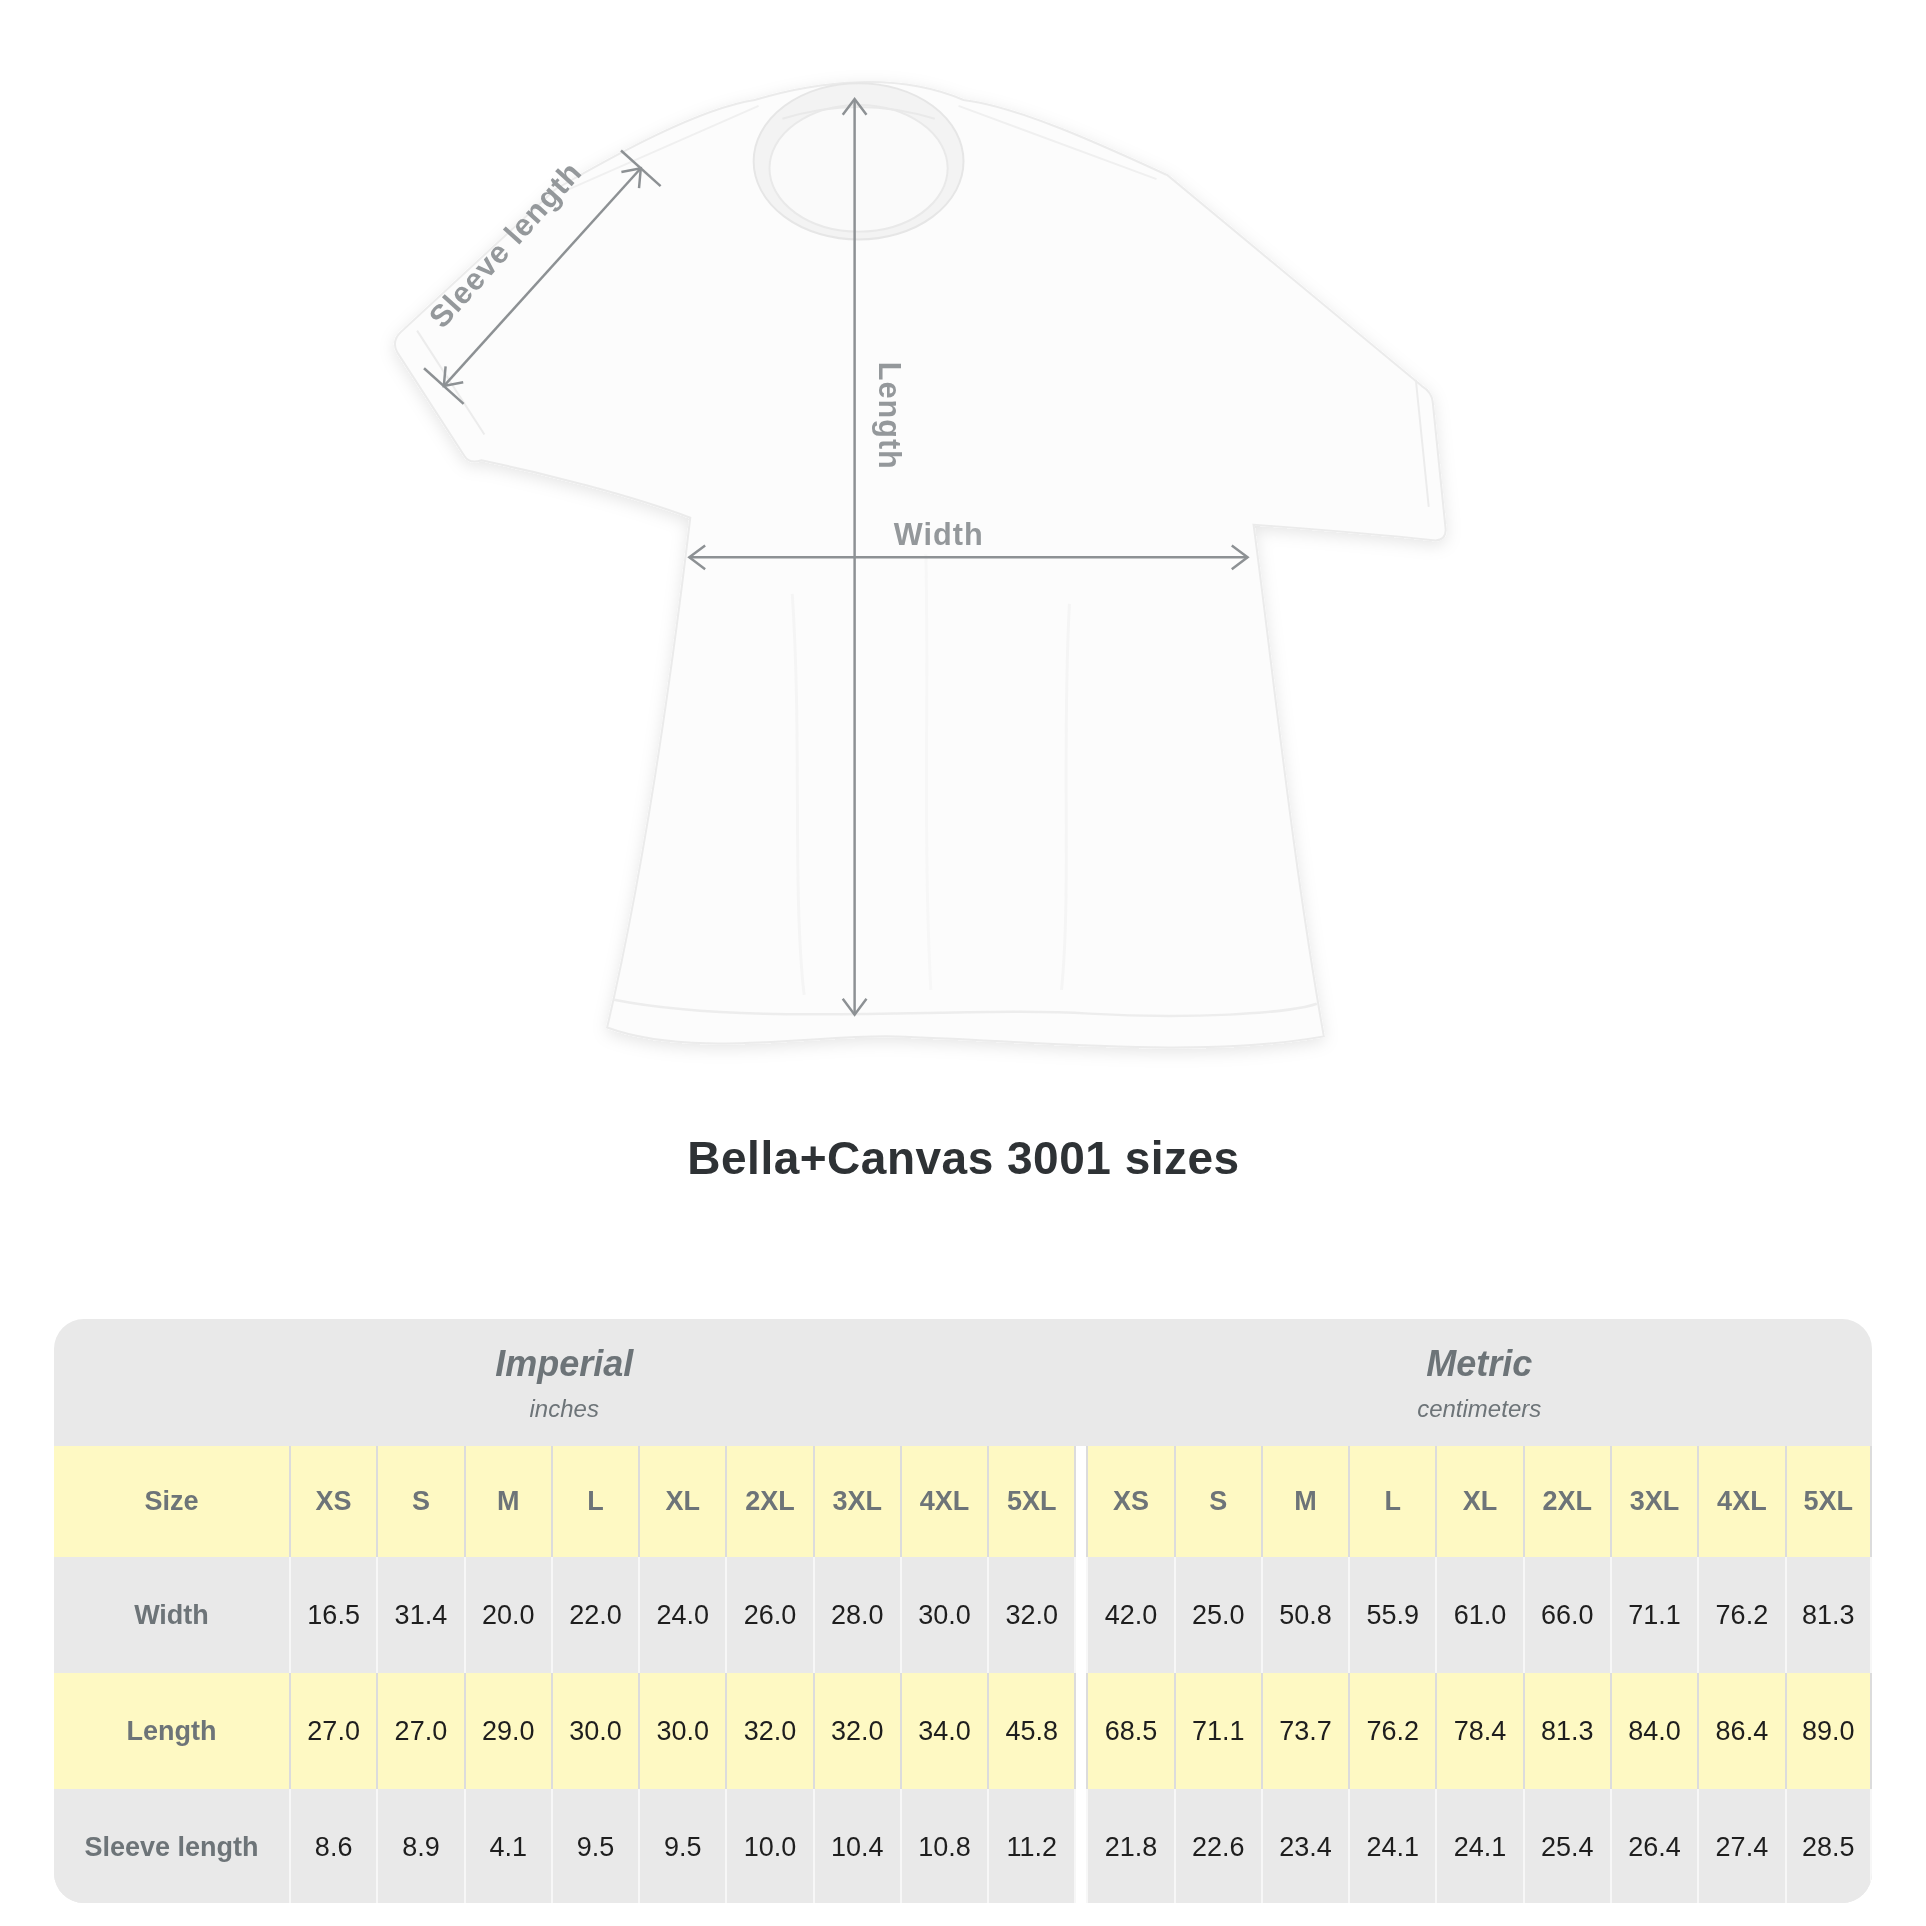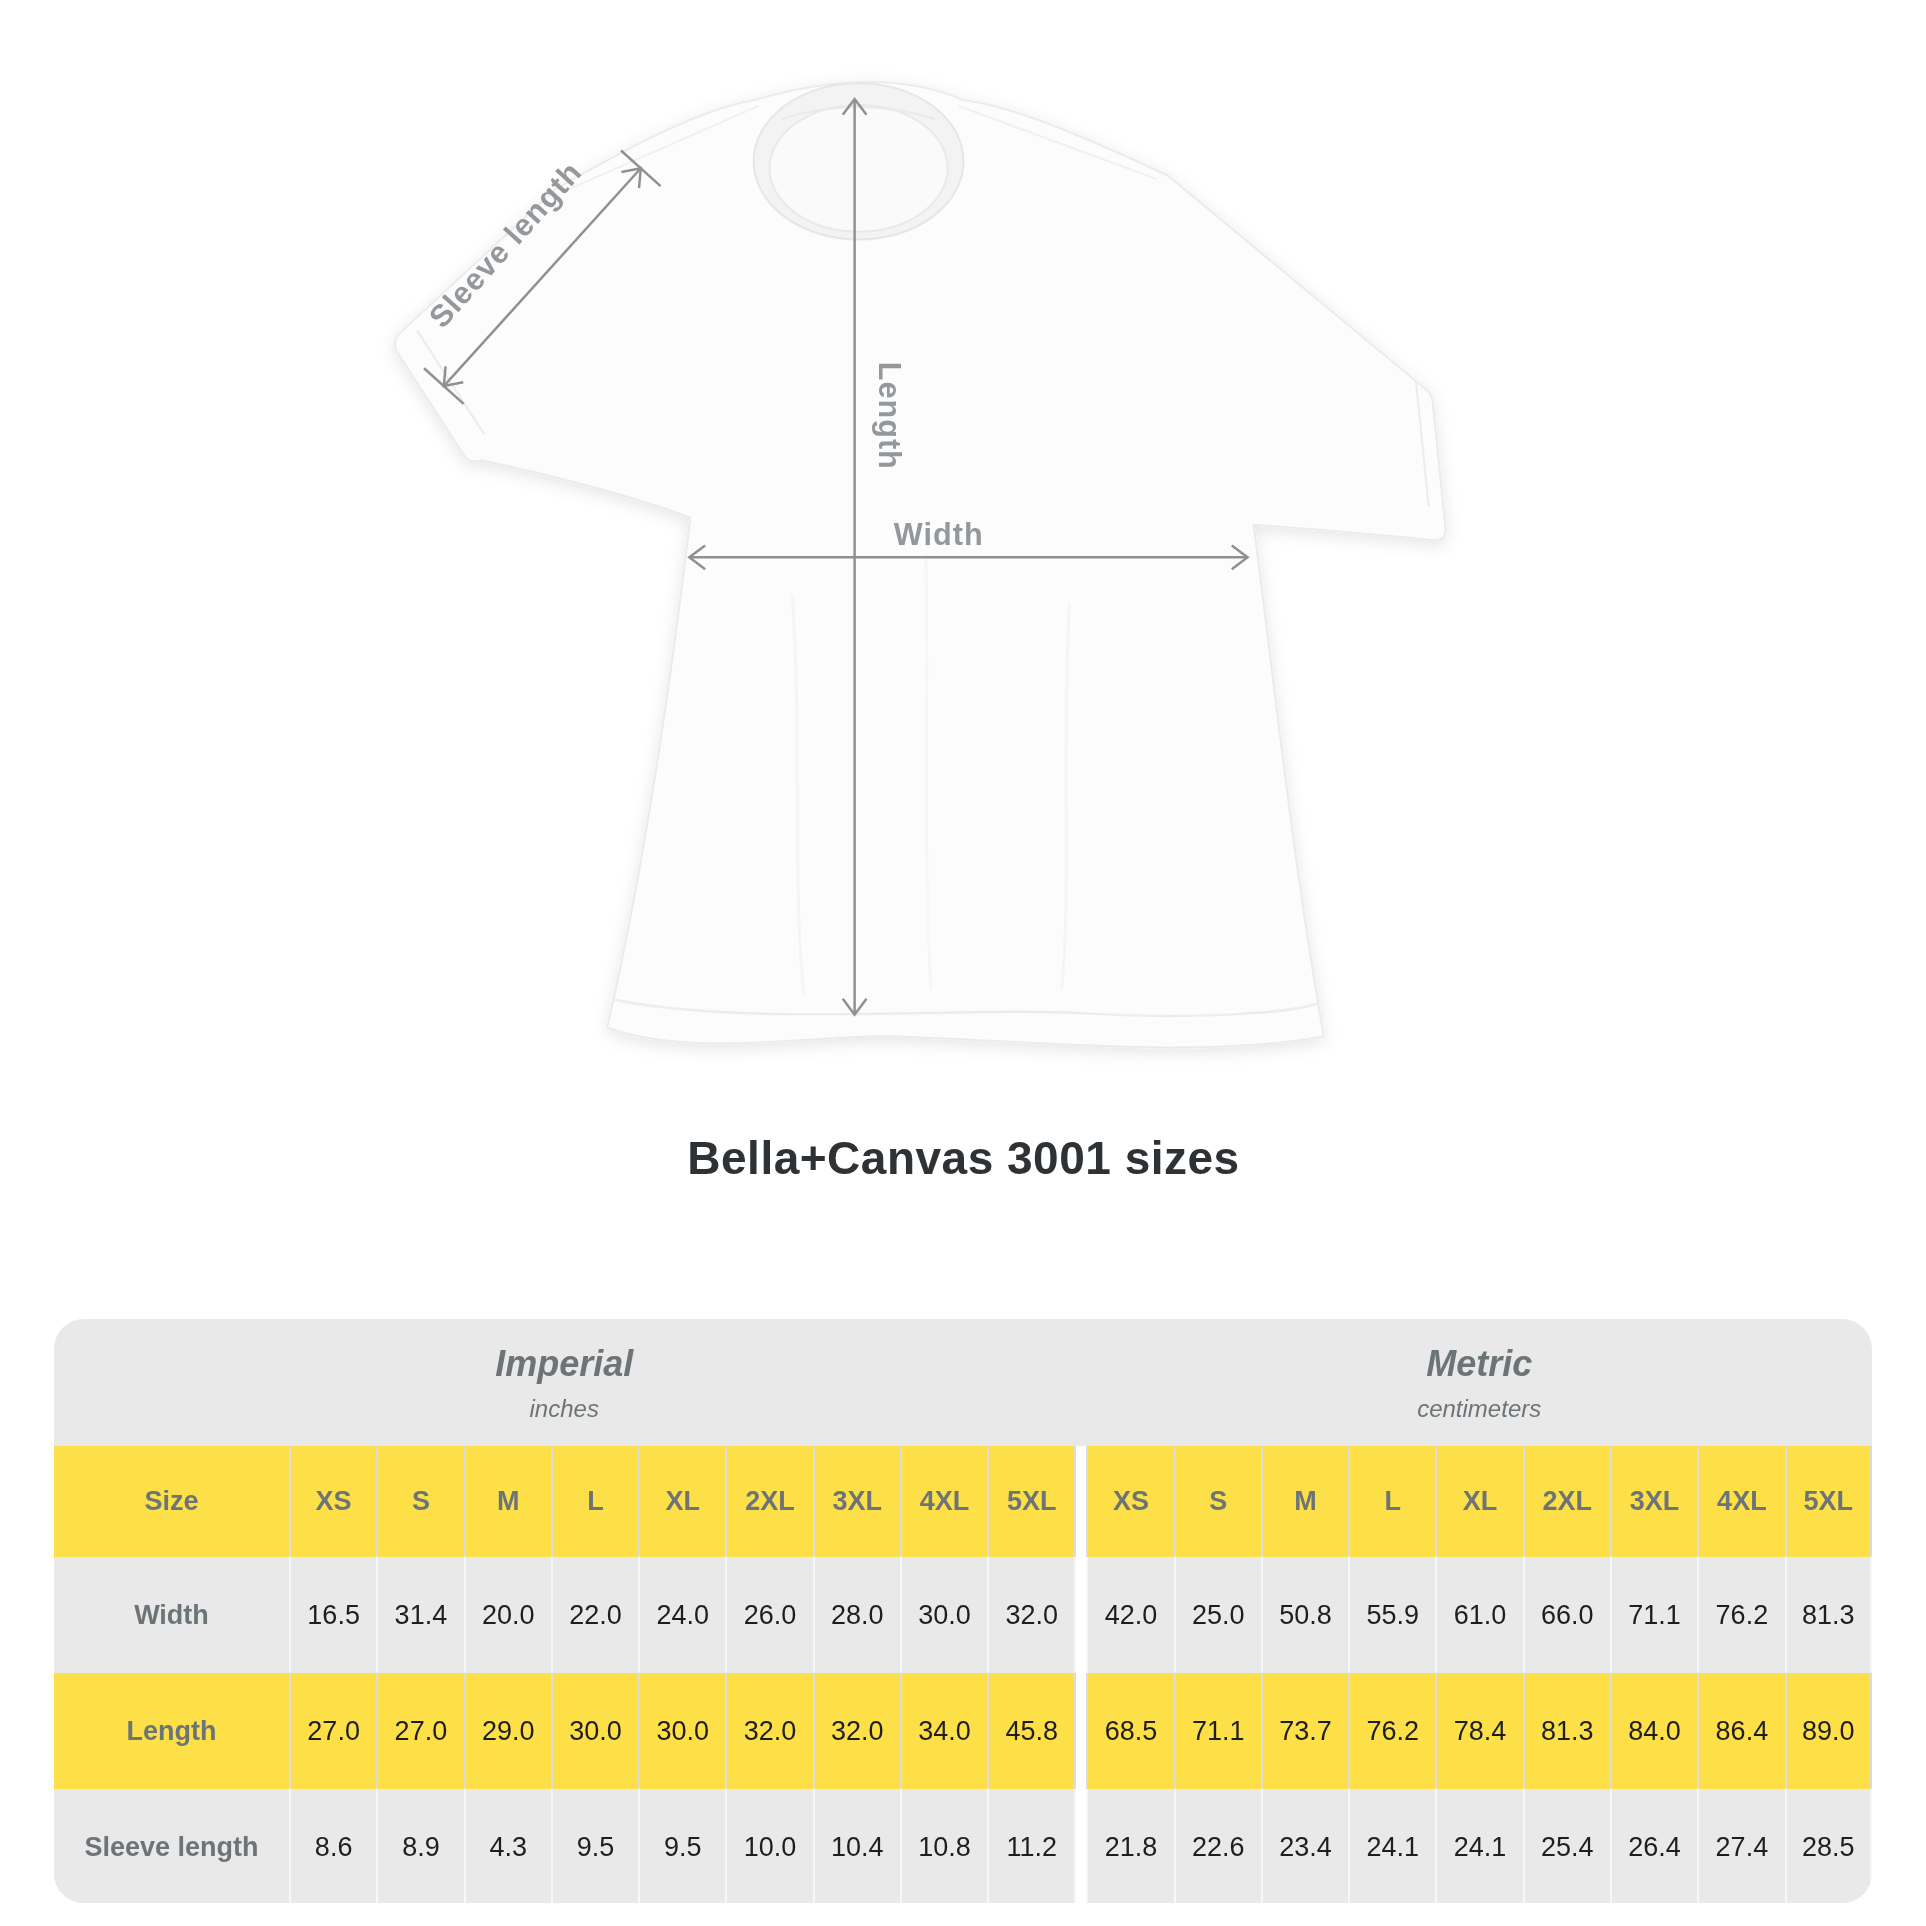--- a/index.html
+++ b/index.html
@@ -15,21 +15,21 @@
     position:absolute;left:54px;top:1319px;width:1818px;height:584px;
     background:#e9e9e9;border-radius:30px;overflow:hidden;
   }
   table.size-table{width:100%;height:100%;border-collapse:separate;border-spacing:0;table-layout:fixed;}
   .size-table td{text-align:center;vertical-align:middle;padding:0;}
   col.label-col{width:235px;}
   col.gap-col{width:12px;}
   tr.unit-row{height:127px;}
   tr.size-row{height:111px;}
   tr.data-row{height:116px;}
-  tr.row-white{background:#fde047;--line:#dcdcdc;}
+  tr.row-white{background:#fef9c3;--line:#dcdcdc;}
   tr.row-gray{background:#e9e9e9;--line:#f7f7f7;}
   tr.unit-row td{background:transparent;}
   td.cell{border-left:2px solid var(--line);}
   td.cell.last{border-right:2px solid var(--line);}
   td.gap{background:#ffffff;border-left:2px solid var(--line);}
   .unit-title{font-size:36px;font-weight:bold;font-style:italic;color:#6d7478;}
   .unit-sub{font-size:24px;font-style:italic;color:#6d7478;margin-top:10px;}
   .imperial-head{padding-left:69px;}
   .metric-head{padding-right:32px;}
   .size-head{font-size:27px;font-weight:bold;color:#6d7478;}
@@ -220,21 +220,21 @@
           <td class="cell val">78.4</td>
           <td class="cell val">81.3</td>
           <td class="cell val">84.0</td>
           <td class="cell val">86.4</td>
           <td class="cell val last">89.0</td>
         </tr>
         <tr class="data-row row-gray">
           <td class="row-label">Sleeve length</td>
           <td class="cell val">8.6</td>
           <td class="cell val">8.9</td>
-          <td class="cell val">4.3</td>
+          <td class="cell val">4.1</td>
           <td class="cell val">9.5</td>
           <td class="cell val">9.5</td>
           <td class="cell val">10.0</td>
           <td class="cell val">10.4</td>
           <td class="cell val">10.8</td>
           <td class="cell val">11.2</td>
           <td class="gap"></td>
           <td class="cell val">21.8</td>
           <td class="cell val">22.6</td>
           <td class="cell val">23.4</td>

